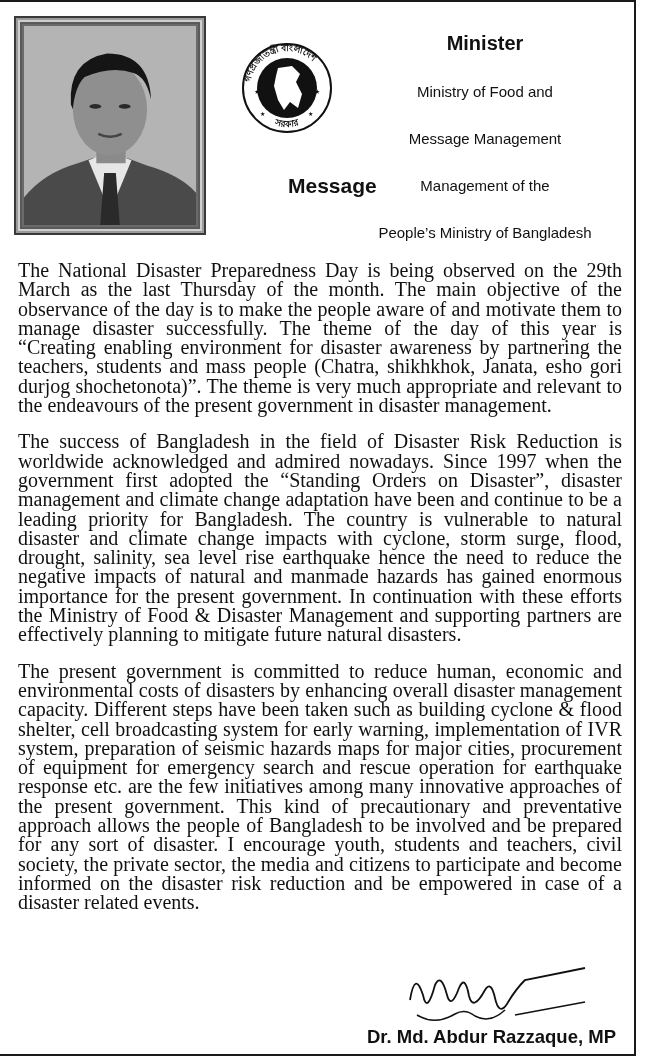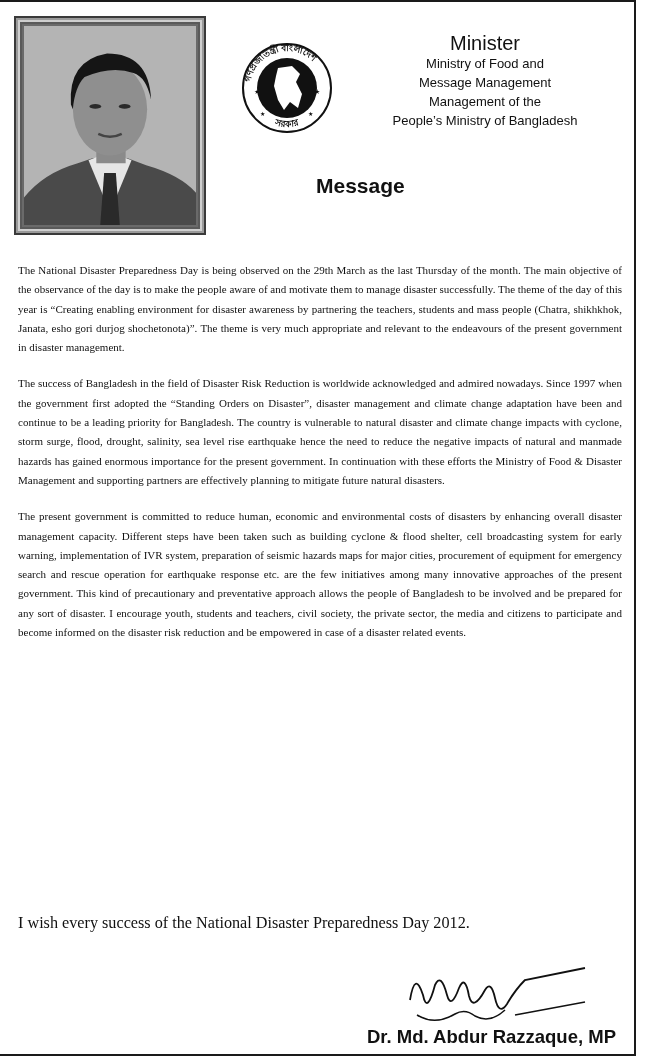--- a/index.html
+++ b/index.html
@@ -19,29 +19,29 @@
     position: absolute; left: 8px; top: 8px; right: 8px; bottom: 8px;
     background: #b8b8b8; overflow: hidden;
   }
   .photo svg { width: 100%; height: 100%; display: block; }
   .seal { position: absolute; left: 240px; top: 40px; width: 94px; height: 92px; }
   .seal svg { width: 100%; height: 100%; }
   .title-block {
     position: absolute; left: 355px; top: 30px; width: 260px; text-align: center;
     font-family: "Liberation Sans", sans-serif; color: #111;
   }
-  .title-block .minister { font-size: 20px; font-weight: normal; line-height: 22px; }
-  .title-block .line { font-size: 13px; line-height: 19px; }
+  .title-block .minister { font-size: 20px; font-weight: bold; line-height: 22px; }
+  .title-block .line { font-size: 15px; line-height: 19px; margin-top: 28px; }
   .message-heading {
     position: absolute; left: 288px; top: 172px;
-    font-family: "Liberation Sans", sans-serif; font-weight: bold; font-size: 21px; color: #111; margin-left: 28px;
+    font-family: "Liberation Sans", sans-serif; font-weight: bold; font-size: 21px; color: #111;
   }
   .body-text {
     position: absolute; left: 18px; top: 259px; width: 604px;
-    font-family: "Liberation Serif", serif; font-size: 11px; line-height: 19.3px;
+    font-family: "Liberation Serif", serif; font-size: 20px; line-height: 19.3px;
     color: #111; text-align: justify;
   }
   .body-text p { margin: 0 0 17px 0; }
   .closing {
     position: absolute; left: 18px; top: 912px;
     font-family: "Liberation Serif", serif; font-size: 16.2px; color: #111;
   }
   .signature { position: absolute; left: 395px; top: 958px; width: 200px; height: 70px; }
   .signature svg { width: 100%; height: 100%; }
   .signatory {
@@ -104,21 +104,20 @@
   </div>
 
   <div class="message-heading">Message</div>
 
   <div class="body-text">
     <p>The National Disaster Preparedness Day is being observed on the 29th March as the last Thursday of the month. The main objective of the observance of the day is to make the people aware of and motivate them to manage disaster successfully. The theme of the day of this year is “Creating enabling environment for disaster awareness by partnering the teachers, students and mass people (Chatra, shikhkhok, Janata, esho gori durjog shochetonota)”. The theme is very much appropriate and relevant to the endeavours of the present government in disaster management.</p>
     <p>The success of Bangladesh in the field of Disaster Risk Reduction is worldwide acknowledged and admired nowadays. Since 1997 when the government first adopted the “Standing Orders on Disaster”, disaster management and climate change adaptation have been and continue to be a leading priority for Bangladesh. The country is vulnerable to natural disaster and climate change impacts with cyclone, storm surge, flood, drought, salinity, sea level rise earthquake hence the need to reduce the negative impacts of natural and manmade hazards has gained enormous importance for the present government.  In continuation with these efforts the Ministry of Food &amp; Disaster Management and supporting partners are effectively planning to mitigate future natural disasters.</p>
     <p>The present government is committed to reduce human, economic and environmental costs of disasters by enhancing overall disaster management capacity. Different steps have been taken such as building cyclone &amp; flood shelter, cell broadcasting system for early warning, implementation of IVR system, preparation of seismic hazards maps for major cities, procurement of equipment for emergency search and rescue operation for earthquake response etc. are the few initiatives among many innovative approaches of the present government. This kind of precautionary and preventative approach allows the people of Bangladesh to be involved and be prepared for any sort of disaster. I encourage youth, students and teachers, civil society, the private sector, the media and citizens to participate and become informed on the disaster risk reduction and be empowered in case of a disaster related events.</p>
   </div>
 
-  <div class="closing">I wish every success of the National Disaster Preparedness Day 2012.</div>
 
   <div class="signature">
     <svg viewBox="0 0 200 70">
       <path d="M15 40 Q20 10 28 35 Q32 55 40 25 Q46 12 52 35 Q56 50 64 28 Q70 14 74 36 Q78 52 90 30 Q96 20 100 38 Q104 56 112 44 Q120 30 130 20 L190 8" stroke="#111" stroke-width="1.8" fill="none"></path>
       <path d="M22 55 Q40 66 60 54 Q70 48 80 56 Q95 64 110 50" stroke="#111" stroke-width="1.5" fill="none"></path>
       <path d="M120 55 L190 42" stroke="#111" stroke-width="1.5" fill="none"></path>
     </svg>
   </div>
 
   <div class="signatory">Dr. Md. Abdur Razzaque, MP</div>

